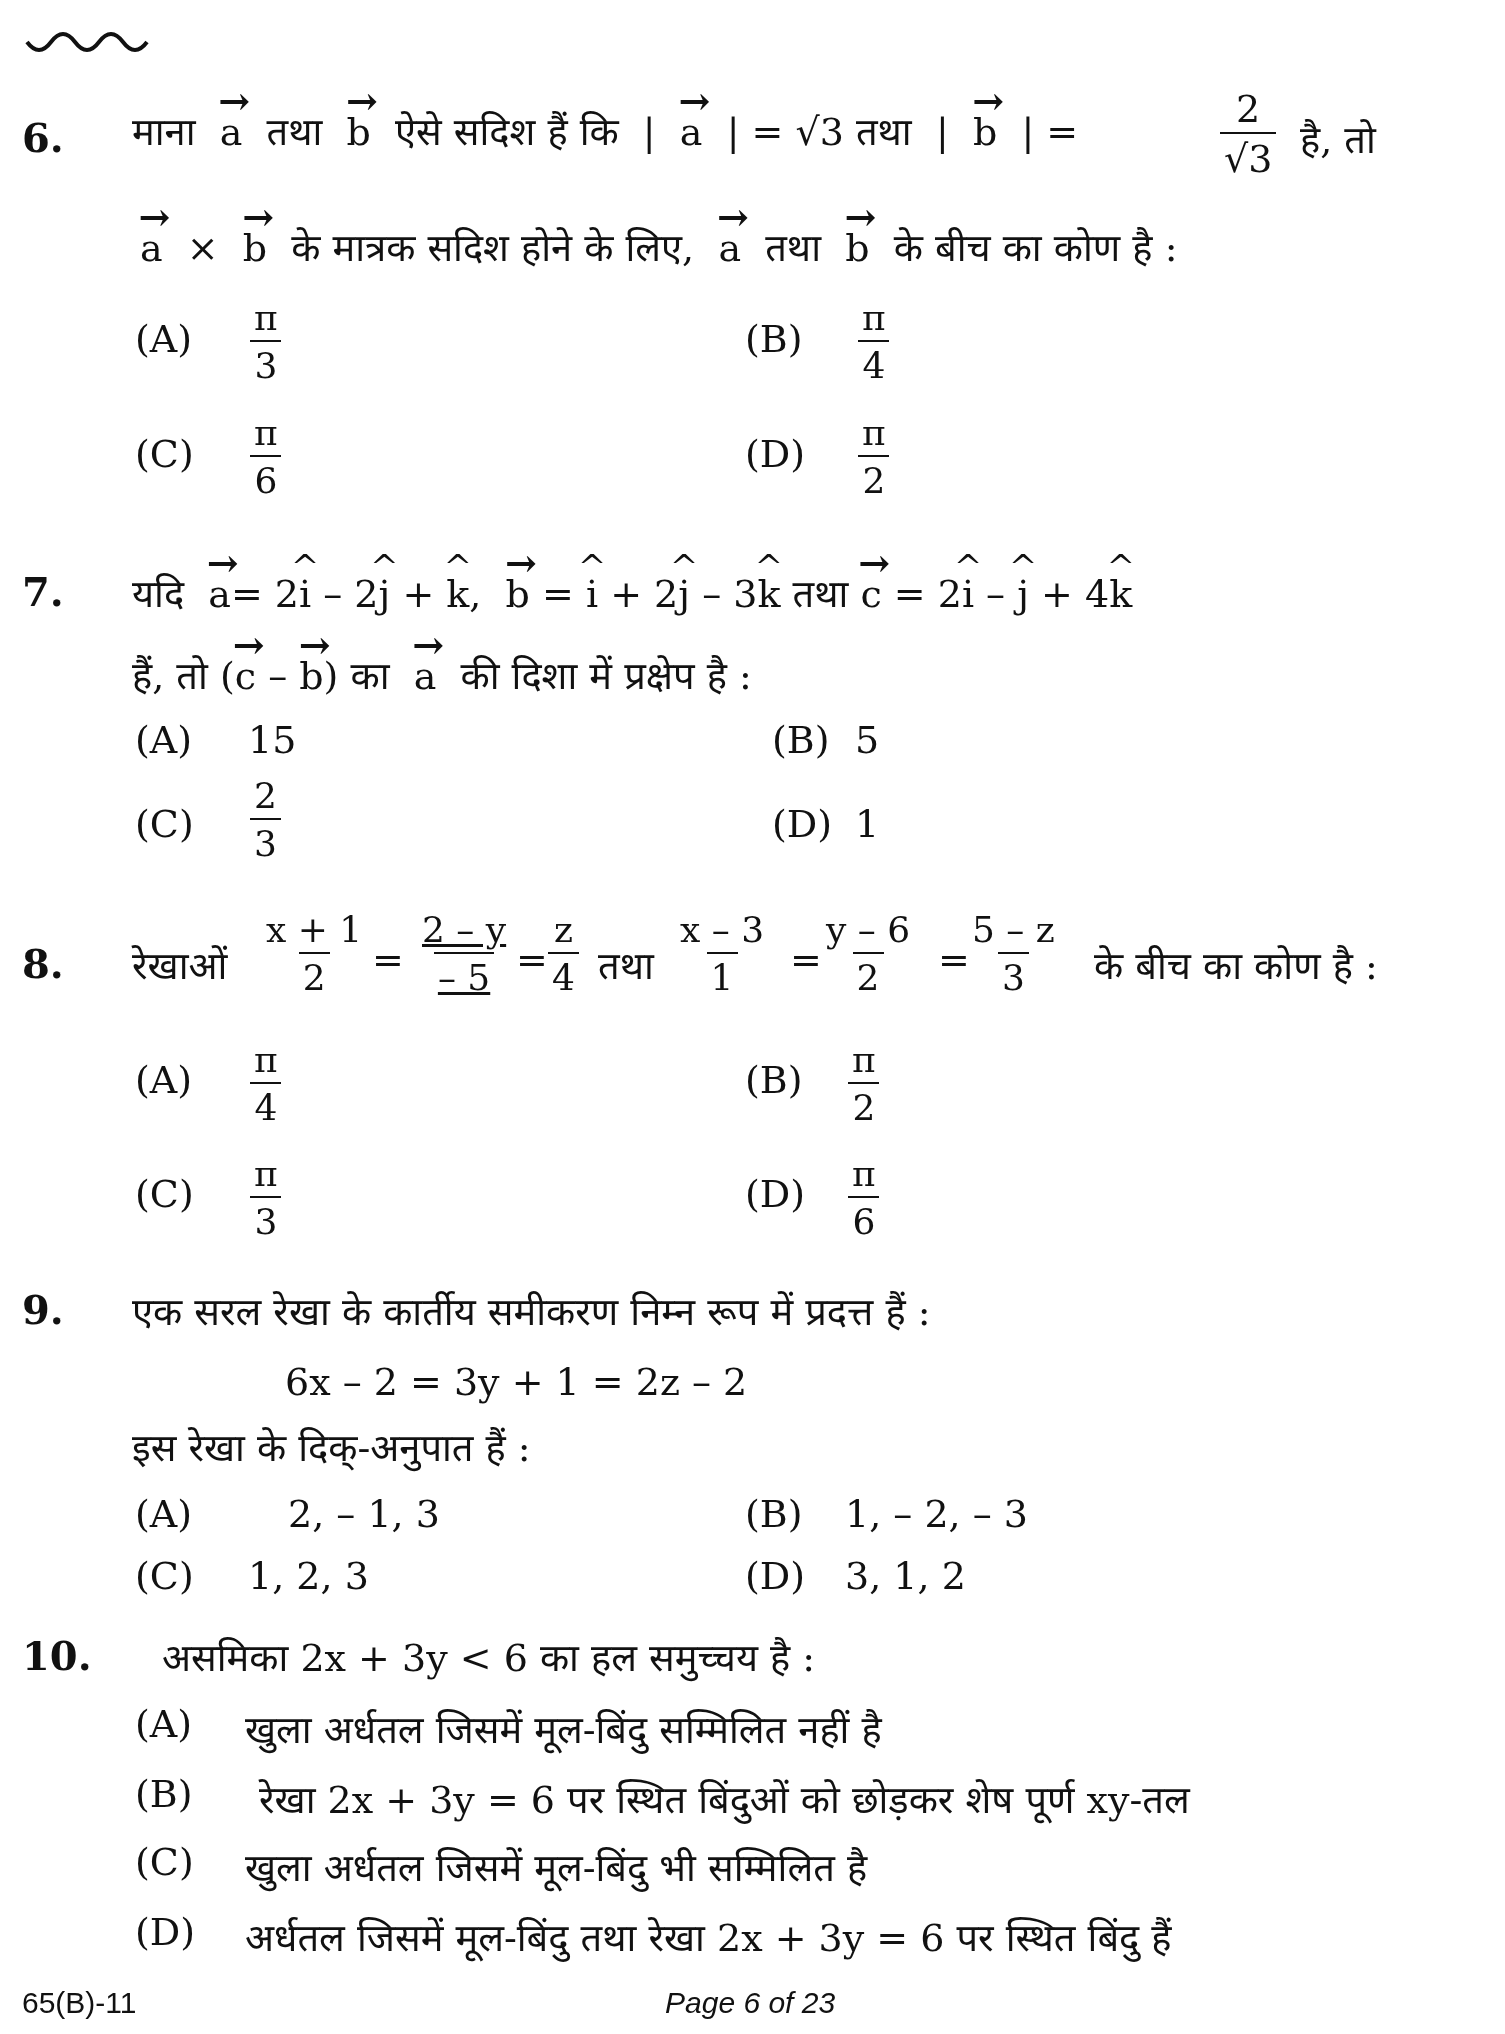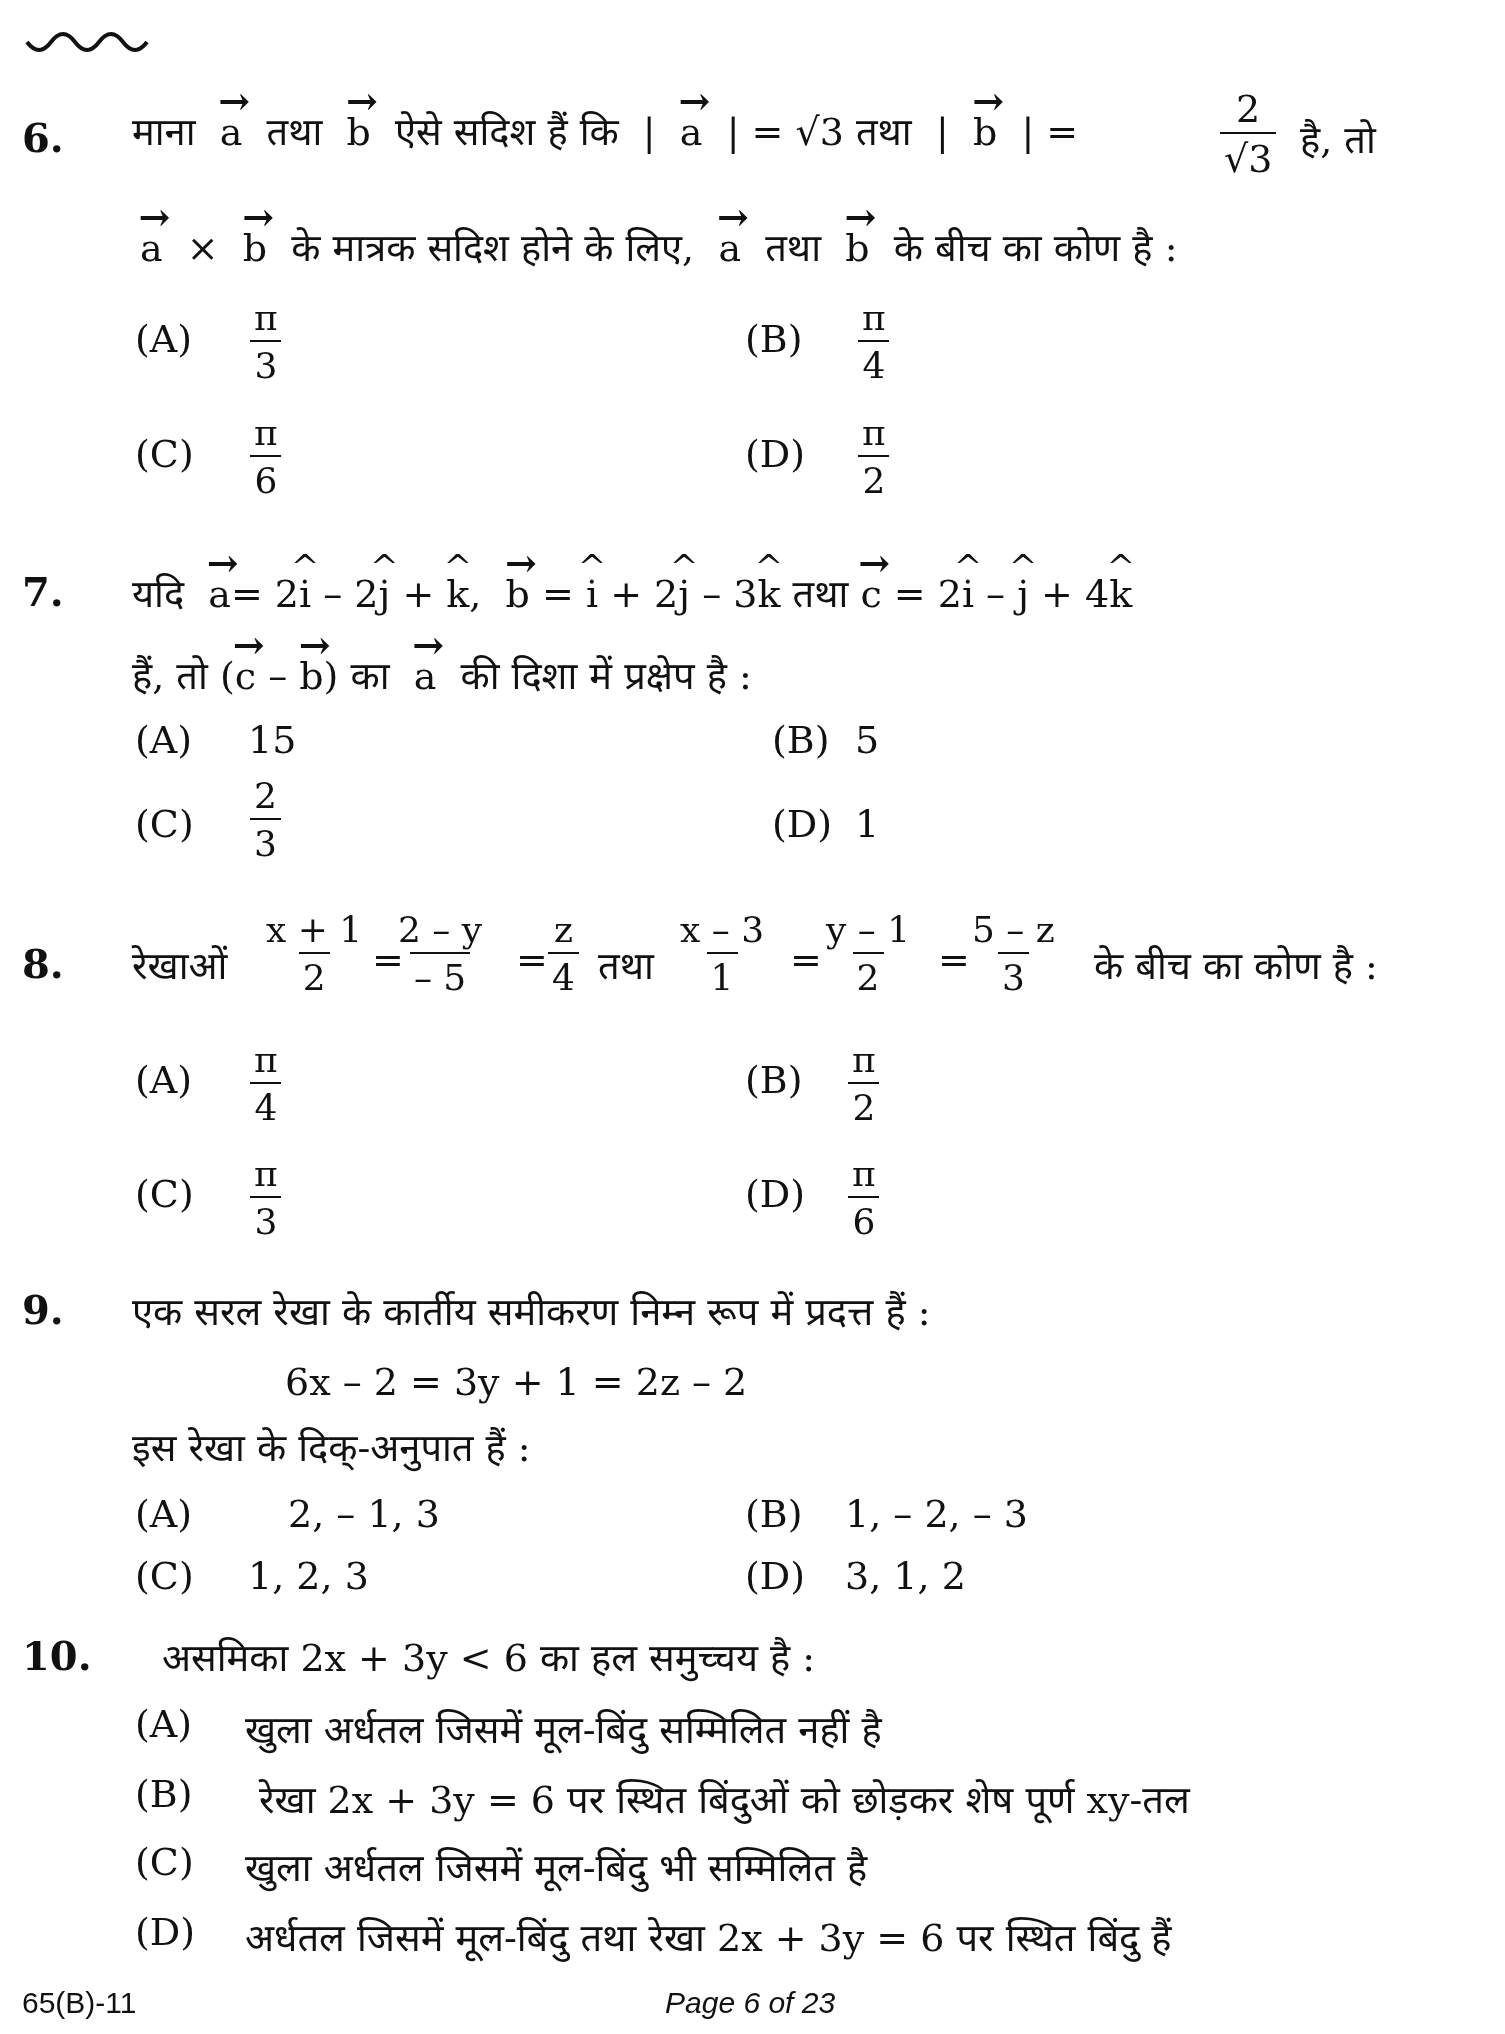--- a/index.html
+++ b/index.html
@@ -119,37 +119,37 @@
 </div>
 
 <div>
   <div class="abs qnum" style="left:22px; top:940px;">8.</div>
   <div class="abs txt" style="left:132px; top:938px;">रेखाओं</div>
   <div class="frac" style="left:262px; top:912px;">
       <span class="num">x + 1</span>
       <span class="den">2</span>
     </div>
   <div class="abs txt" style="left:372px; top:938px;">=</div>
-  <div class="frac" style="left:394px; top:912px;">
+  <div class="frac" style="left:418px; top:912px;text-decoration:underline;">
       <span class="num">2 – y</span>
       <span class="den">– 5</span>
     </div>
   <div class="abs txt" style="left:516px; top:938px;">=</div>
   <div class="frac" style="left:548px; top:912px;">
       <span class="num">z</span>
       <span class="den">4</span>
     </div>
   <div class="abs txt" style="left:598px; top:938px;">तथा</div>
   <div class="frac" style="left:676px; top:912px;">
       <span class="num">x – 3</span>
       <span class="den">1</span>
     </div>
   <div class="abs txt" style="left:790px; top:938px;">=</div>
   <div class="frac" style="left:822px; top:912px;">
-      <span class="num">y – 1</span>
+      <span class="num">y – 6</span>
       <span class="den">2</span>
     </div>
   <div class="abs txt" style="left:938px; top:938px;">=</div>
   <div class="frac" style="left:968px; top:912px;">
       <span class="num">5 – z</span>
       <span class="den">3</span>
     </div>
   <div class="abs txt" style="left:1094px; top:938px;">के बीच का कोण है :</div>
 
   <div class="abs opt-label" style="left:135px; top:1058px;">(A)</div>

